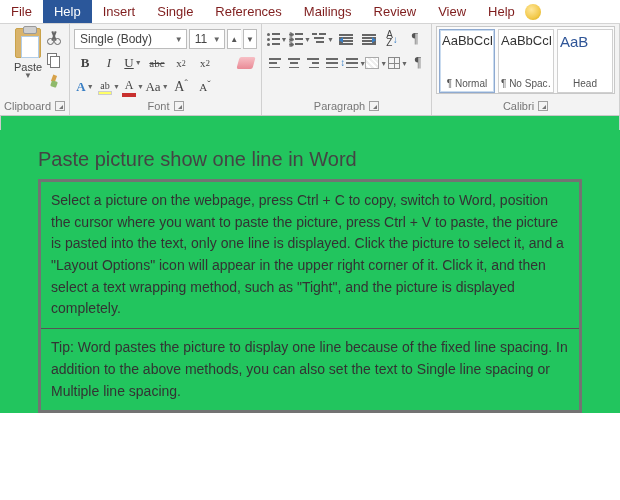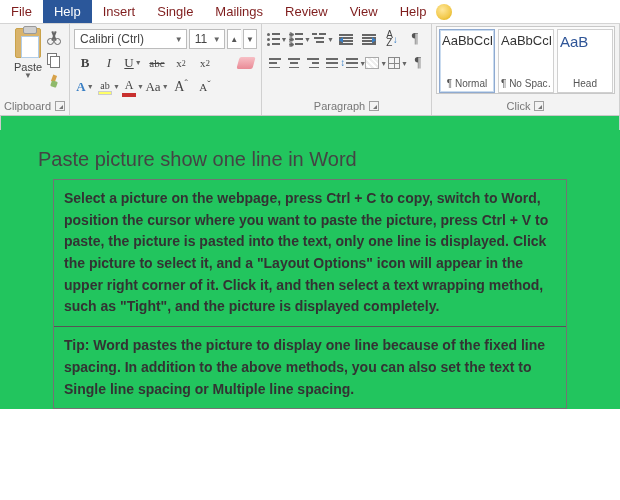--- a/index.html
+++ b/index.html
@@ -278,41 +278,41 @@
   .pagebar::before,.pagebar::after{
     content:"";
     position:absolute;top:0;height:14px;width:20px;background:transparent;
   }
   .doc-title{
     font-size:20px;
     color:#444;
     margin:0 18px 8px 18px;
   }
   .docbox{
-    margin:0 33px;
-    border:1px solid #737373;
-    font-weight:bold;
+    margin:0 18px;
+    border:3px solid #737373;
   }
   .docrow{
     padding:8px 10px;
     font-size:14px;
     line-height:1.55;
     color:#333;
     border-bottom:1px solid #555;
   }
   .docrow:last-child{border-bottom:none;}
 </style>
 </head>
 <body>
 
 <div class="tabstrip">
   <div class="tab">File</div>
   <div class="tab active">Help</div>
   <div class="tab">Insert</div>
   <div class="tab">Single</div>
+  <div class="tab">References</div>
   <div class="tab">Mailings</div>
   <div class="tab">Review</div>
   <div class="tab">View</div>
   <div class="tab help-top">Help</div>
   <div class="tell-me">
     <span class="bulb"></span>
   </div>
 </div>
 
 <div class="ribbon">
@@ -342,21 +342,21 @@
     <div class="group-label">
       <span>Clipboard</span>
       <span class="dlh"></span>
     </div>
   </div>
 
   <div class="group font">
     <div class="group-body" style="flex-direction:column;gap:2px;padding-top:2px;">
       <div class="font-row">
         <div class="combo fontname">
-          <span>Calibri (Ctrl)</span>
+          <span>Single (Body)</span>
           <span class="arrow">▼</span>
         </div>
         <div class="combo fontsize">
           <span>11</span>
           <span class="arrow">▼</span>
         </div>
         <div class="stepbtn step-up">
             <span class="tinytri">▲</span>
           </div>
         <div class="stepbtn">
@@ -415,20 +415,24 @@
           </div>
         <div class="fontbtn">
             <span style="font-size:14px;">A</span>
             <span style="font-size:10px;position:relative;top:-4px;">ˆ</span>
           </div>
         <div class="fontbtn">
             <span style="font-size:11px;">A</span>
             <span style="font-size:10px;position:relative;top:-3px;">ˇ</span>
           </div>
       </div>
+    </div>
+    <div class="group-label">
+      <span>Font</span>
+      <span class="dlh"></span>
     </div>
   </div>
 
   <div class="group para">
     <div class="group-body" style="flex-direction:column;gap:2px;padding-top:2px;">
       <div class="para-row">
         <div class="pbtn">
           <span class="bul">
             <span style="display:flex;flex-direction:column;gap:2px;">
               <span style="display:flex;gap:2px;align-items:center;">
@@ -569,21 +573,21 @@
           <div class="style-prev">AaBbCcDd</div>
           <div class="style-name">¶ No Spac…</div>
         </div>
         <div class="style-item head">
           <div class="style-prev">AaB</div>
           <div class="style-name">Head</div>
         </div>
       </div>
     </div>
     <div class="group-label">
-      <span>Click</span>
+      <span>Calibri</span>
       <span class="dlh"></span>
     </div>
   </div>
 
 </div>
 
 <div class="docwrap">
   <div class="pagebar"></div>
   <div class="doc-title">Paste picture show one line in Word</div>
   <div class="docbox">

